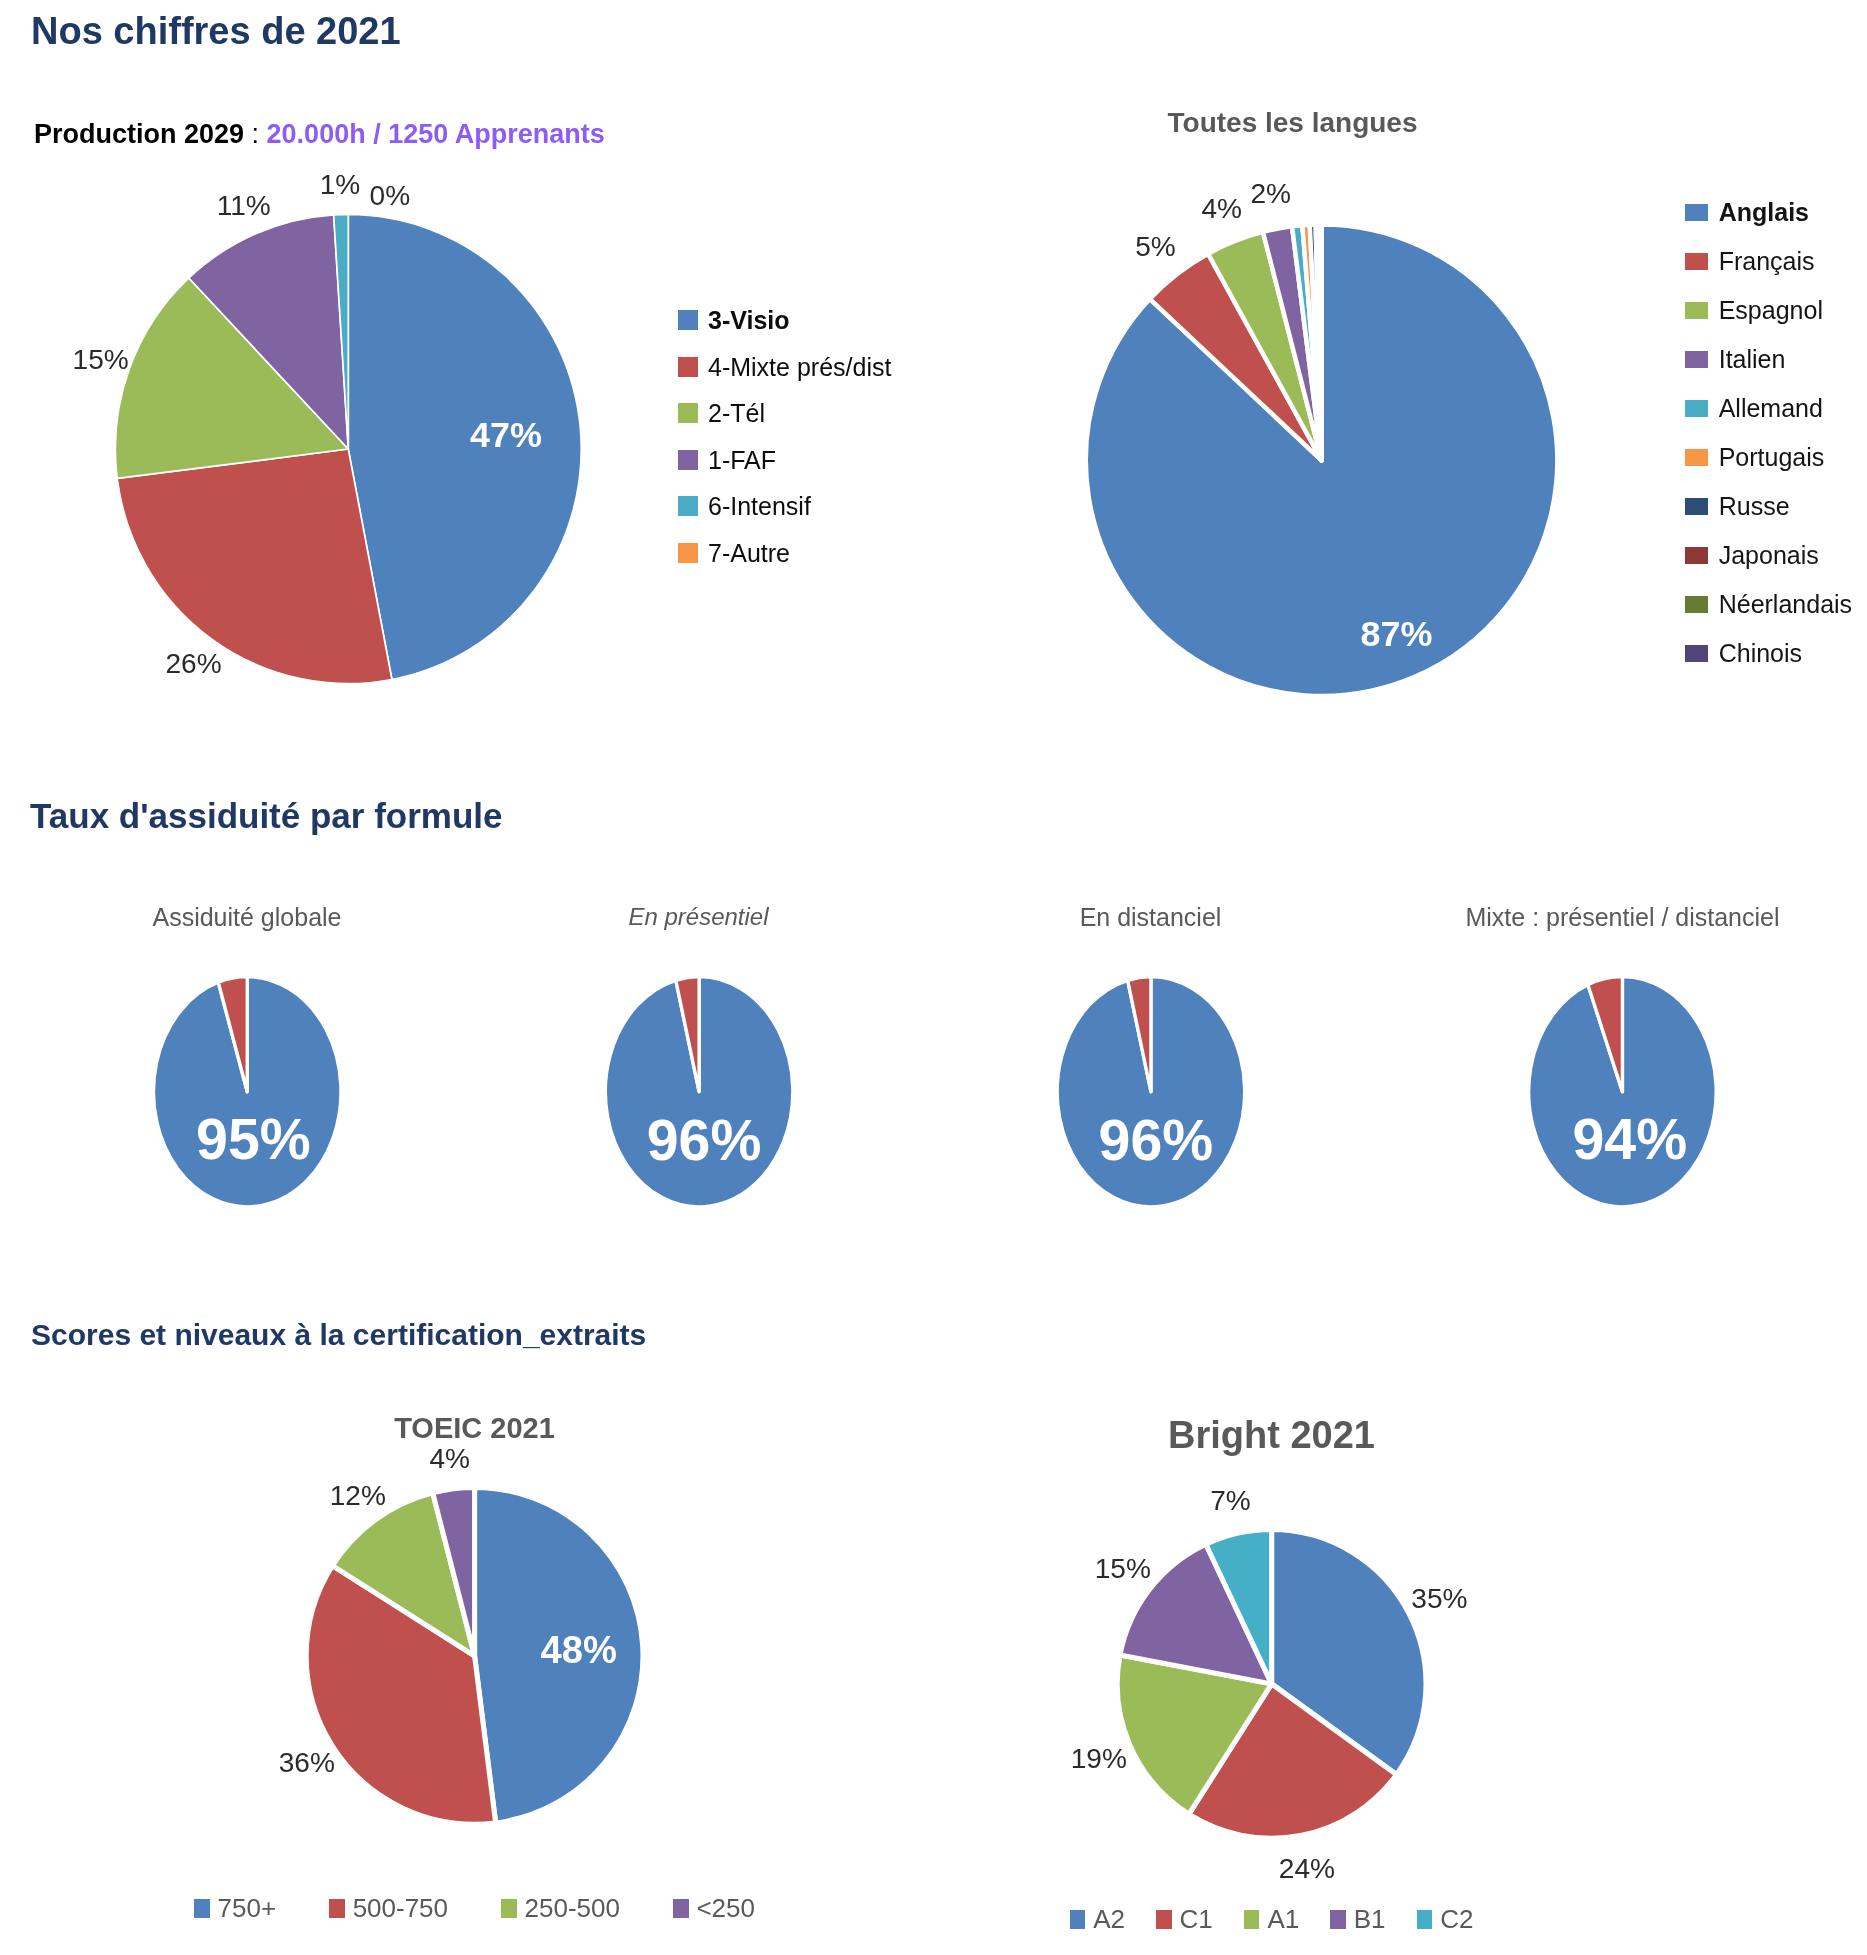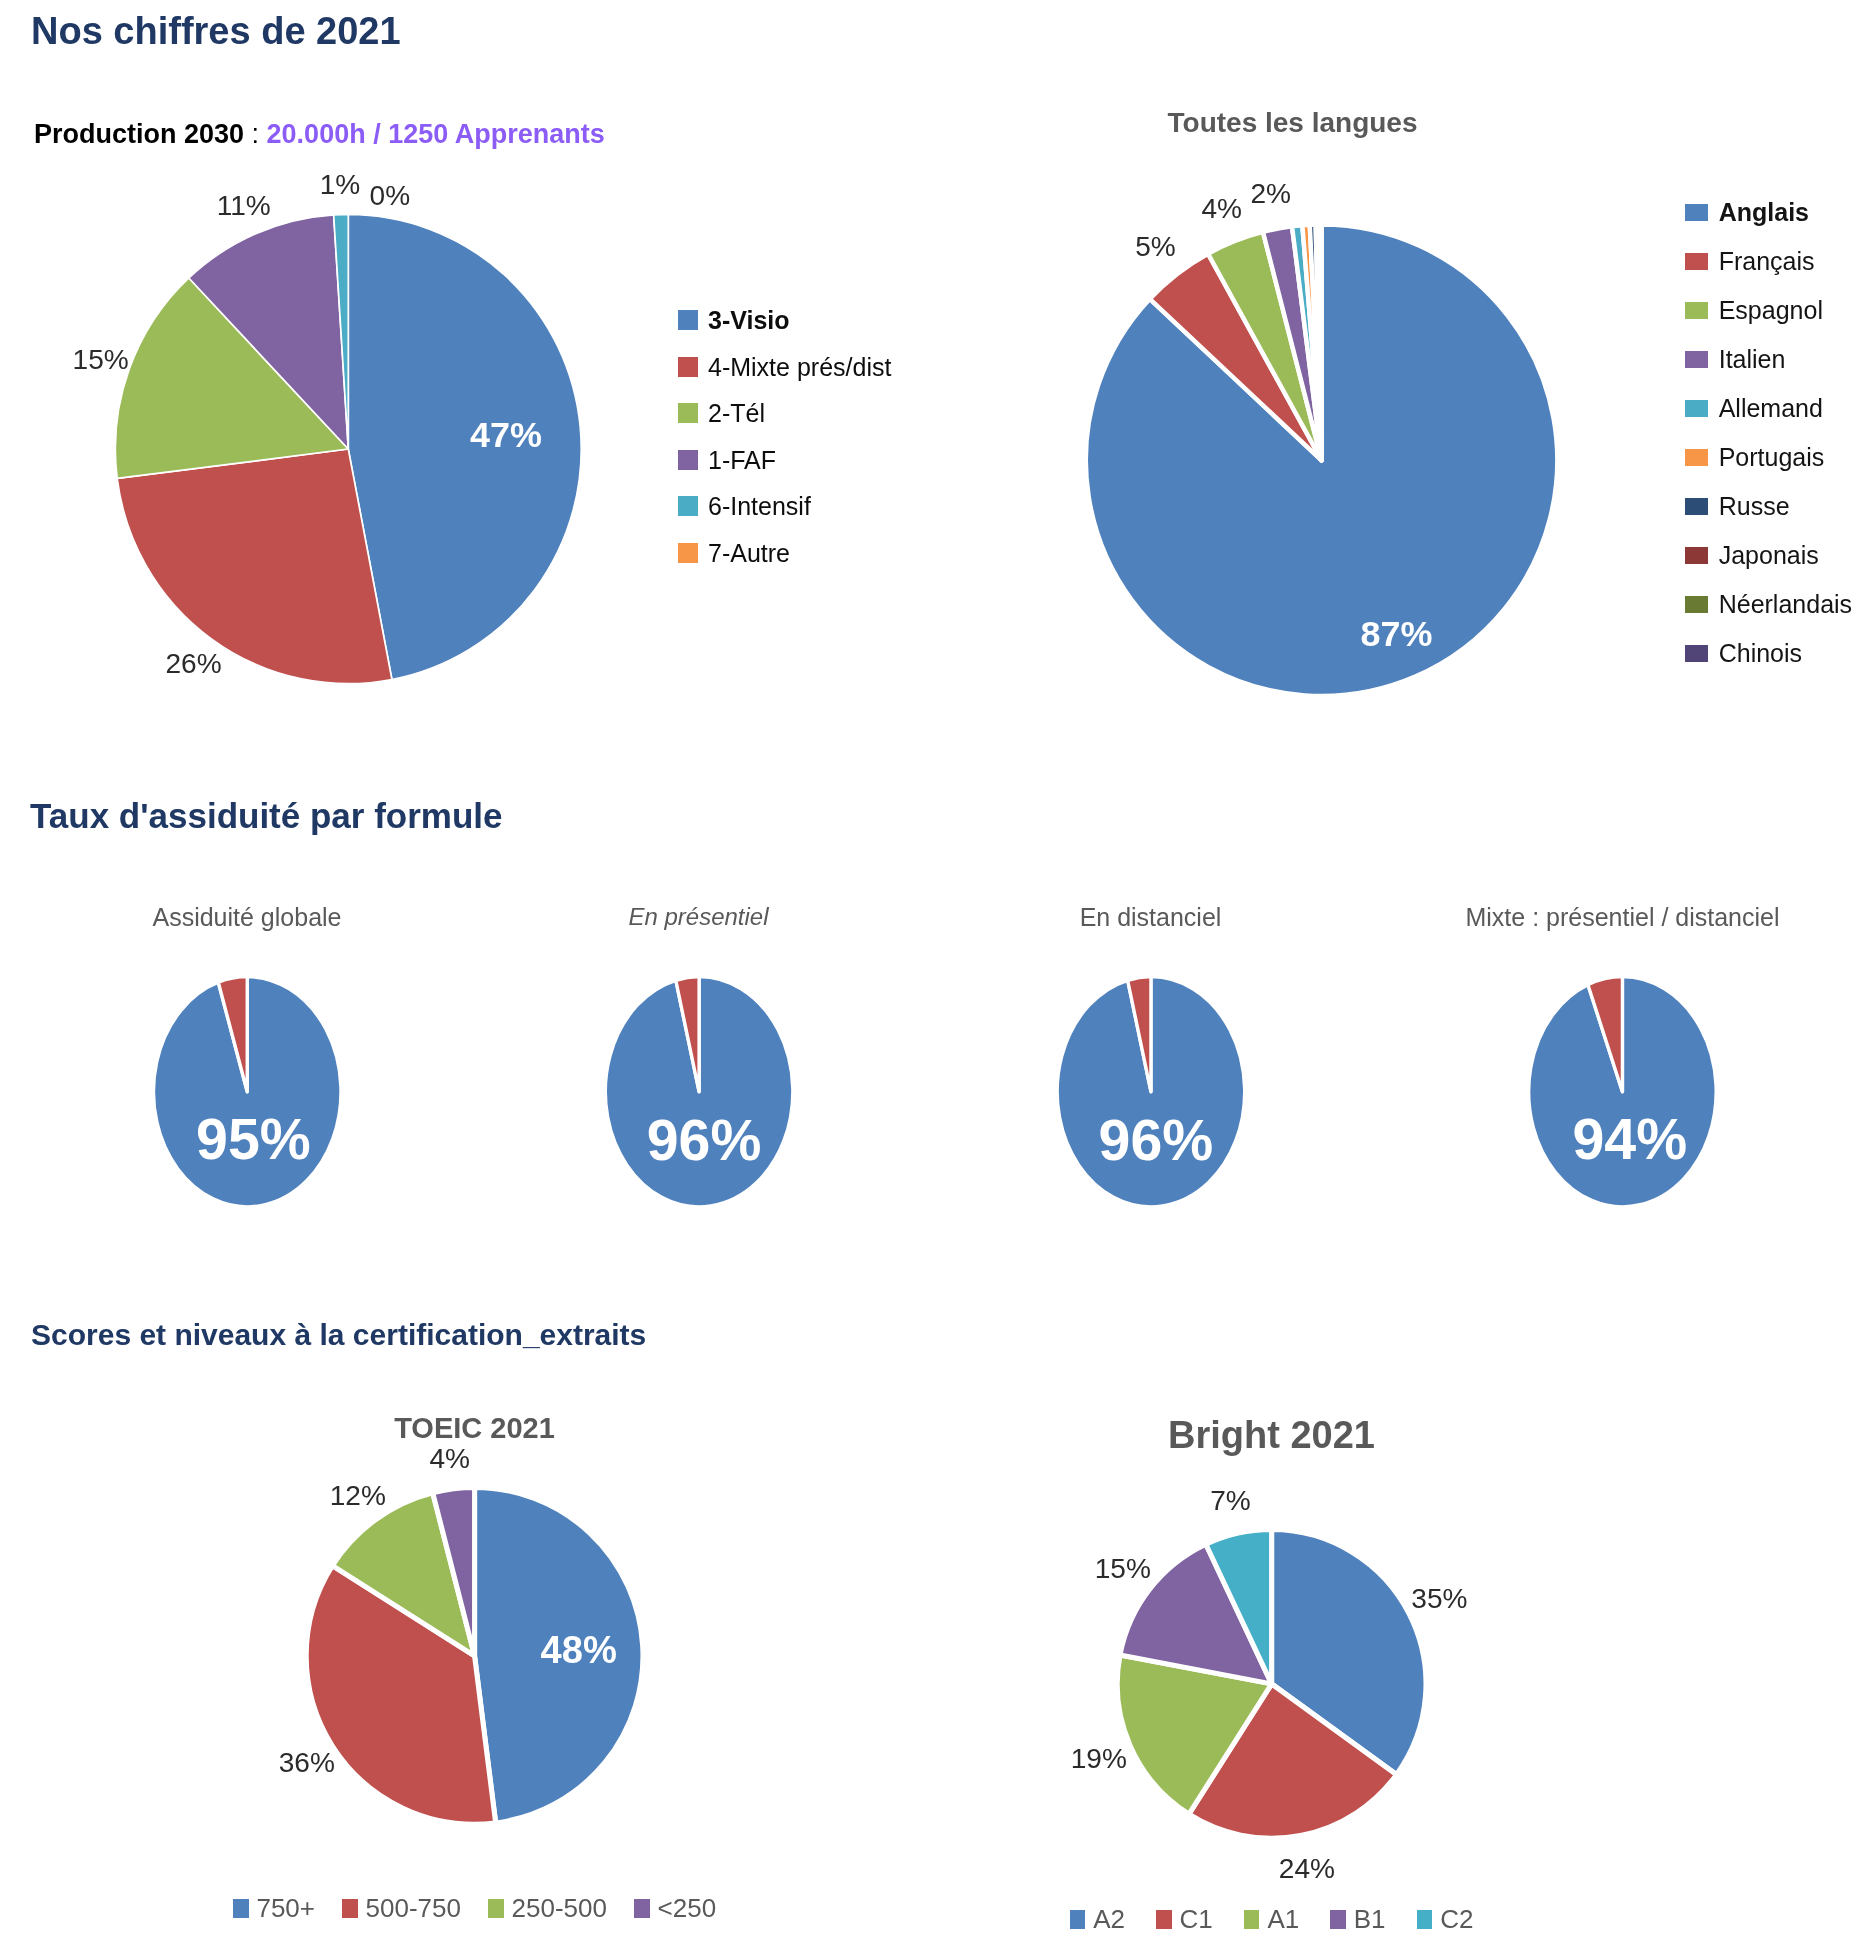--- a/index.html
+++ b/index.html
@@ -24,21 +24,21 @@
   .lg-item{display:flex;align-items:center;}
   .legend-v .lg-item{margin-bottom:18.5px;}
   .sw{display:inline-block;flex:0 0 auto;}
   #legend-production .sw{width:20px;height:20px;margin-right:10px;}
   #legend-production .lg-label{font-size:25px;color:#0d0d0d;line-height:28px;}
   #legend-langues .sw{width:22.5px;height:16.3px;margin-right:11.2px;}
   #legend-langues .lg-item{margin-bottom:20px;}
   #legend-langues .lg-label{font-size:25px;color:#141414;line-height:29px;}
   #legend-toeic .sw, #legend-bright .sw{width:15.7px;height:19px;margin-right:7.9px;}
   #legend-toeic .lg-label, #legend-bright .lg-label{font-size:26px;color:#595959;}
-  #legend-toeic{column-gap:27px;}
+  #legend-toeic{column-gap:27px;justify-content:space-between;}
   #legend-bright{column-gap:31px;text-align:center;}
   .bold-first .lg-item:first-child .lg-label{font-weight:bold;}
 </style>
 </head>
 <body>
 
 <div class="canvas">
 
   <svg id="chart-canvas" width="1868" height="1955" viewBox="0 0 3327 3483">
       <g>
@@ -110,21 +110,21 @@
         <text x="2327.8664310435106" y="3329.5573726194752" text-anchor="middle" dominant-baseline="central" font-size="50" font-weight="normal" fill="#2b2b2b">24%</text>
         <text x="1957.0933230830242" y="3133.243117307969" text-anchor="middle" dominant-baseline="central" font-size="50" font-weight="normal" fill="#2b2b2b">19%</text>
         <text x="1999.9029933479558" y="2794.3696834994266" text-anchor="middle" dominant-baseline="central" font-size="50" font-weight="normal" fill="#2b2b2b">15%</text>
         <text x="2191.81294251146" y="2672.5799263695503" text-anchor="middle" dominant-baseline="central" font-size="50" font-weight="normal" fill="#2b2b2b">7%</text>
       </g>
     </svg>
 
   <div class="abs page-title" style="left:31px;top:10px;">Nos chiffres de 2021</div>
 
   <div class="abs prod-line" style="left:34px;top:119px;">
-    <span class="prod-label">Production 2030</span><span class="prod-sep"> : </span><span class="prod-value">20.000h / 1250 Apprenants</span>
+    <span class="prod-label">Production 2029</span><span class="prod-sep"> : </span><span class="prod-value">20.000h / 1250 Apprenants</span>
   </div>
 
   <div class="abs chart-title" style="left:995px;top:107px;width:595px;font-size:28px;">Toutes les langues</div>
 
   <div class="abs legend legend-v bold-first" id="legend-production" style="left:678px;top:306px;">
       <div class="lg-item">
         <span class="sw" style="background: rgb(79, 129, 189);"></span>
         <span class="lg-label">3-Visio</span>
       </div>
       <div class="lg-item">

